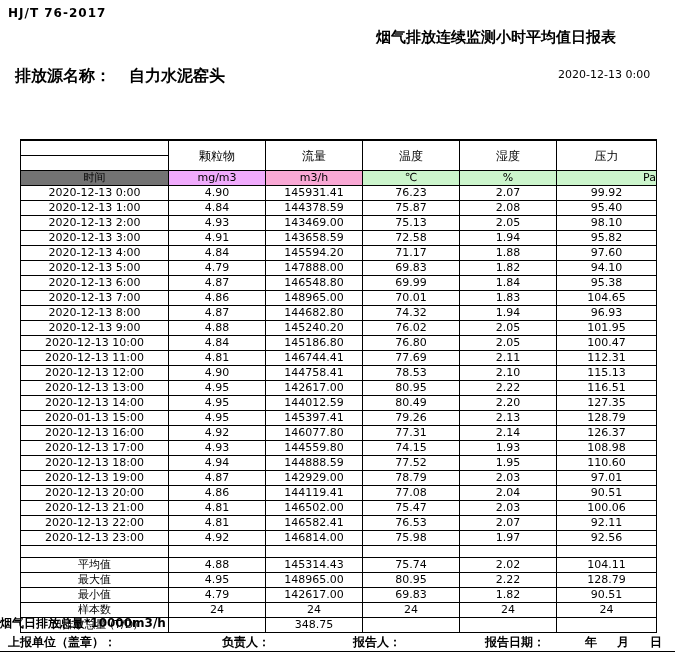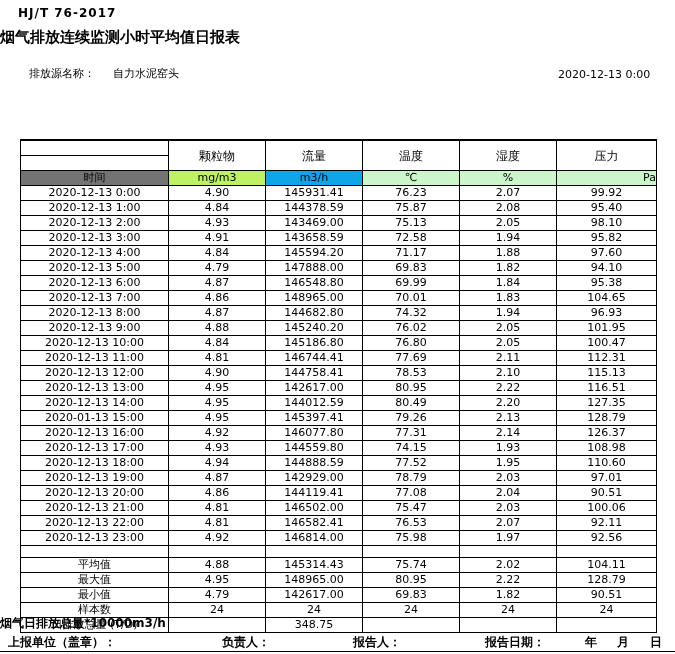--- a/index.html
+++ b/index.html
@@ -1,23 +1,23 @@
 <!DOCTYPE html>
 <html><head>
 <meta charset="utf-8">
 <style>
   html,body{margin:0;padding:0;}
   body{
     width:675px;height:654px;position:relative;background:#fff;color:#000;
     font-family:"DejaVu Sans","Liberation Sans",sans-serif;font-size:11px;
     overflow:hidden;
   }
-  .std{position:absolute;left:18px;top:6px;font-weight:bold;font-size:12px;letter-spacing:1px;}
-  .title{position:absolute;left:0;top:28px;width:616px;text-align:left;font-weight:bold;font-size:15px;}
-  .source{position:absolute;left:29px;top:66px;font-weight:normal;font-size:11px;}
+  .std{position:absolute;left:8px;top:6px;font-weight:bold;font-size:12px;letter-spacing:1px;}
+  .title{position:absolute;left:0;top:28px;width:616px;text-align:right;font-weight:bold;font-size:15px;}
+  .source{position:absolute;left:15px;top:66px;font-weight:bold;font-size:16px;}
   .source .lbl{margin-right:18px;}
   .date{position:absolute;left:558px;top:68px;font-size:11px;}
   table.rep{
     position:absolute;left:20px;top:113px;width:636px;
     border-collapse:collapse;table-layout:fixed;
     border:1px solid #000;border-top:2px solid #000;margin-top:26px;
   }
   table.rep td{
     border:1px solid #000;text-align:center;height:14px;line-height:14px;
     padding:0;font-size:11px;white-space:nowrap;overflow:hidden;
@@ -58,22 +58,22 @@
       <td class="poll" rowspan="2">流量</td>
       <td class="poll" rowspan="2">温度</td>
       <td class="poll" rowspan="2">湿度</td>
       <td class="poll" rowspan="2">压力</td>
     </tr>
     <tr class="h2">
       <td></td>
     </tr>
     <tr class="green">
       <td style="background: #737373;">时间</td>
-      <td style="background: #bef264;">mg/m3</td>
-      <td style="background: #0ea5e9;">m3/h</td>
+      <td style="background: #f0abfc;">mg/m3</td>
+      <td style="background: #f9a8d4;">m3/h</td>
       <td style="background: rgb(204, 245, 204);">℃</td>
       <td style="background: rgb(204, 245, 204);">%</td>
       <td style="background: rgb(204, 245, 204); text-align: right;">Pa</td>
     </tr>
   </tbody>
   <tbody id="hourly-rows">
       <tr>
         <td>2020-12-13 0:00</td>
         <td>4.90</td>
         <td>145931.41</td>

